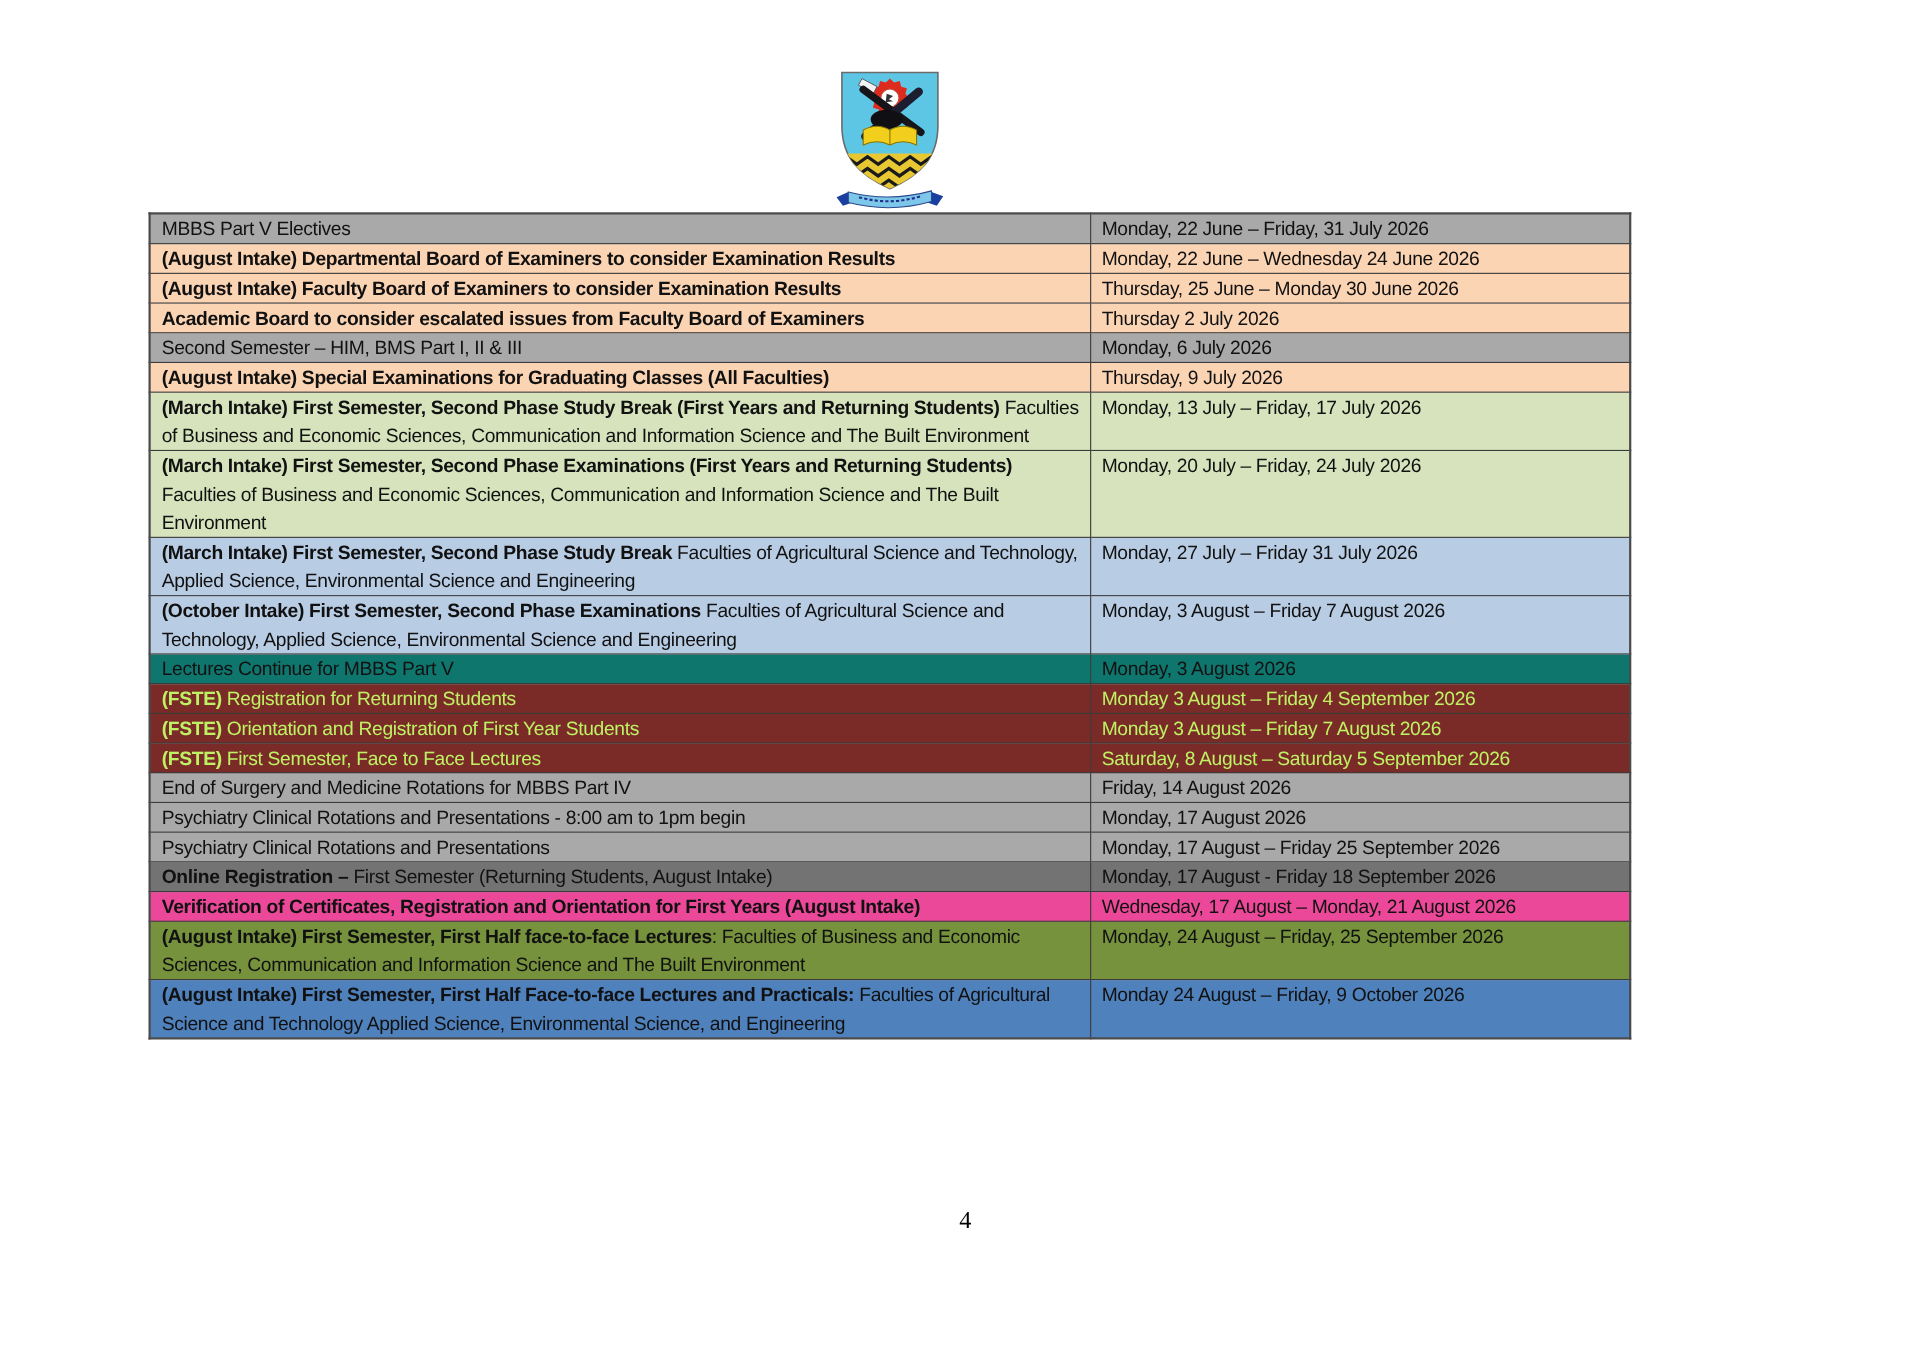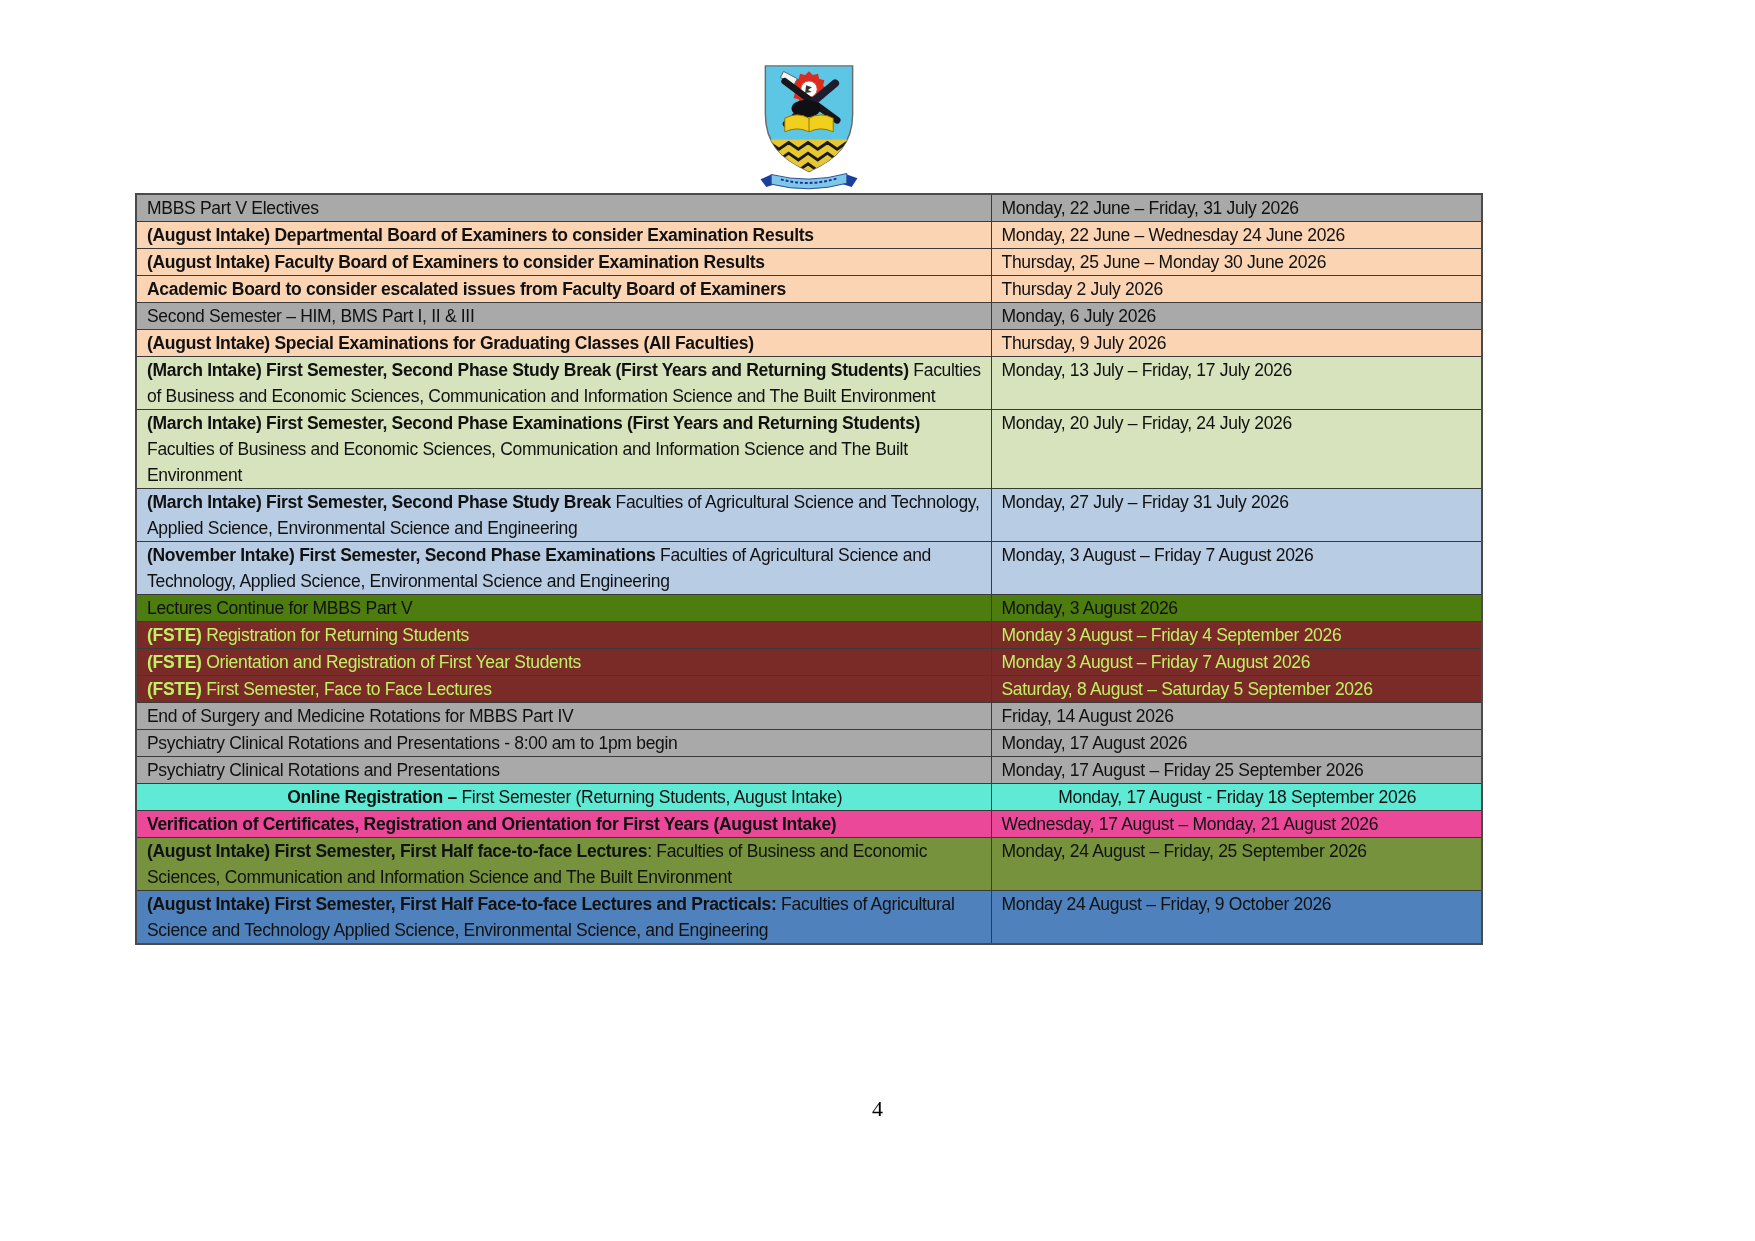--- a/index.html
+++ b/index.html
@@ -132,24 +132,24 @@
         </tr>
         <tr style="background: rgb(214, 227, 188);">
           <td class="event-cell"><span class="b">(March Intake) First Semester, Second Phase Examinations (First Years and Returning Students)</span><span> Faculties of Business and Economic Sciences, Communication and Information Science and The Built Environment</span></td>
           <td class="date-cell">Monday, 20 July – Friday, 24 July 2026</td>
         </tr>
         <tr style="background: rgb(184, 204, 228);">
           <td class="event-cell"><span class="b">(March Intake) First Semester, Second Phase Study Break</span><span> Faculties of Agricultural Science and Technology, Applied Science, Environmental Science and Engineering</span></td>
           <td class="date-cell">Monday, 27 July – Friday 31 July 2026</td>
         </tr>
         <tr style="background: rgb(184, 204, 228);">
-          <td class="event-cell"><span class="b">(November Intake) First Semester, Second Phase Examinations</span><span> Faculties of Agricultural Science and Technology, Applied Science, Environmental Science and Engineering</span></td>
+          <td class="event-cell"><span class="b">(October Intake) First Semester, Second Phase Examinations</span><span> Faculties of Agricultural Science and Technology, Applied Science, Environmental Science and Engineering</span></td>
           <td class="date-cell">Monday, 3 August – Friday 7 August 2026</td>
         </tr>
-        <tr style="background: #4d7c0f;">
+        <tr style="background: #0f766e;">
           <td class="event-cell"><span>Lectures Continue for MBBS Part V</span></td>
           <td class="date-cell">Monday, 3 August 2026</td>
         </tr>
         <tr class="light-text" style="background: rgb(123, 43, 39);">
           <td class="event-cell"><span class="b">(FSTE)</span><span> Registration for Returning Students</span></td>
           <td class="date-cell">Monday 3 August – Friday 4 September 2026</td>
         </tr>
         <tr class="light-text" style="background: rgb(123, 43, 39);">
           <td class="event-cell"><span class="b">(FSTE)</span><span> Orientation and Registration of First Year Students</span></td>
           <td class="date-cell">Monday 3 August – Friday 7 August 2026</td>
@@ -163,21 +163,21 @@
           <td class="date-cell">Friday, 14 August 2026</td>
         </tr>
         <tr style="background: rgb(169, 169, 169); margin-top: 12px;">
           <td class="event-cell"><span>Psychiatry Clinical Rotations and Presentations - 8:00 am to 1pm begin</span></td>
           <td class="date-cell">Monday, 17 August 2026</td>
         </tr>
         <tr style="background: rgb(169, 169, 169);">
           <td class="event-cell"><span>Psychiatry Clinical Rotations and Presentations</span></td>
           <td class="date-cell">Monday, 17 August – Friday 25 September 2026</td>
         </tr>
-        <tr style="background: #5eead4; text-align: center;">
+        <tr style="background: #737373;">
           <td class="event-cell"><span class="b">Online Registration –</span><span> First Semester (Returning Students, August Intake)</span></td>
           <td class="date-cell">Monday, 17 August - Friday 18 September 2026</td>
         </tr>
         <tr style="background: #ec4899;">
           <td class="event-cell"><span class="b">Verification of Certificates, Registration and Orientation for First Years (August Intake)</span></td>
           <td class="date-cell">Wednesday, 17 August – Monday, 21 August 2026</td>
         </tr>
         <tr style="background: rgb(118, 146, 60); margin-top: 40px;">
           <td class="event-cell"><span class="b">(August Intake) First Semester, First Half face-to-face Lectures</span><span>: Faculties of Business and Economic Sciences, Communication and Information Science and The Built Environment</span></td>
           <td class="date-cell">Monday, 24 August – Friday, 25 September 2026</td>

